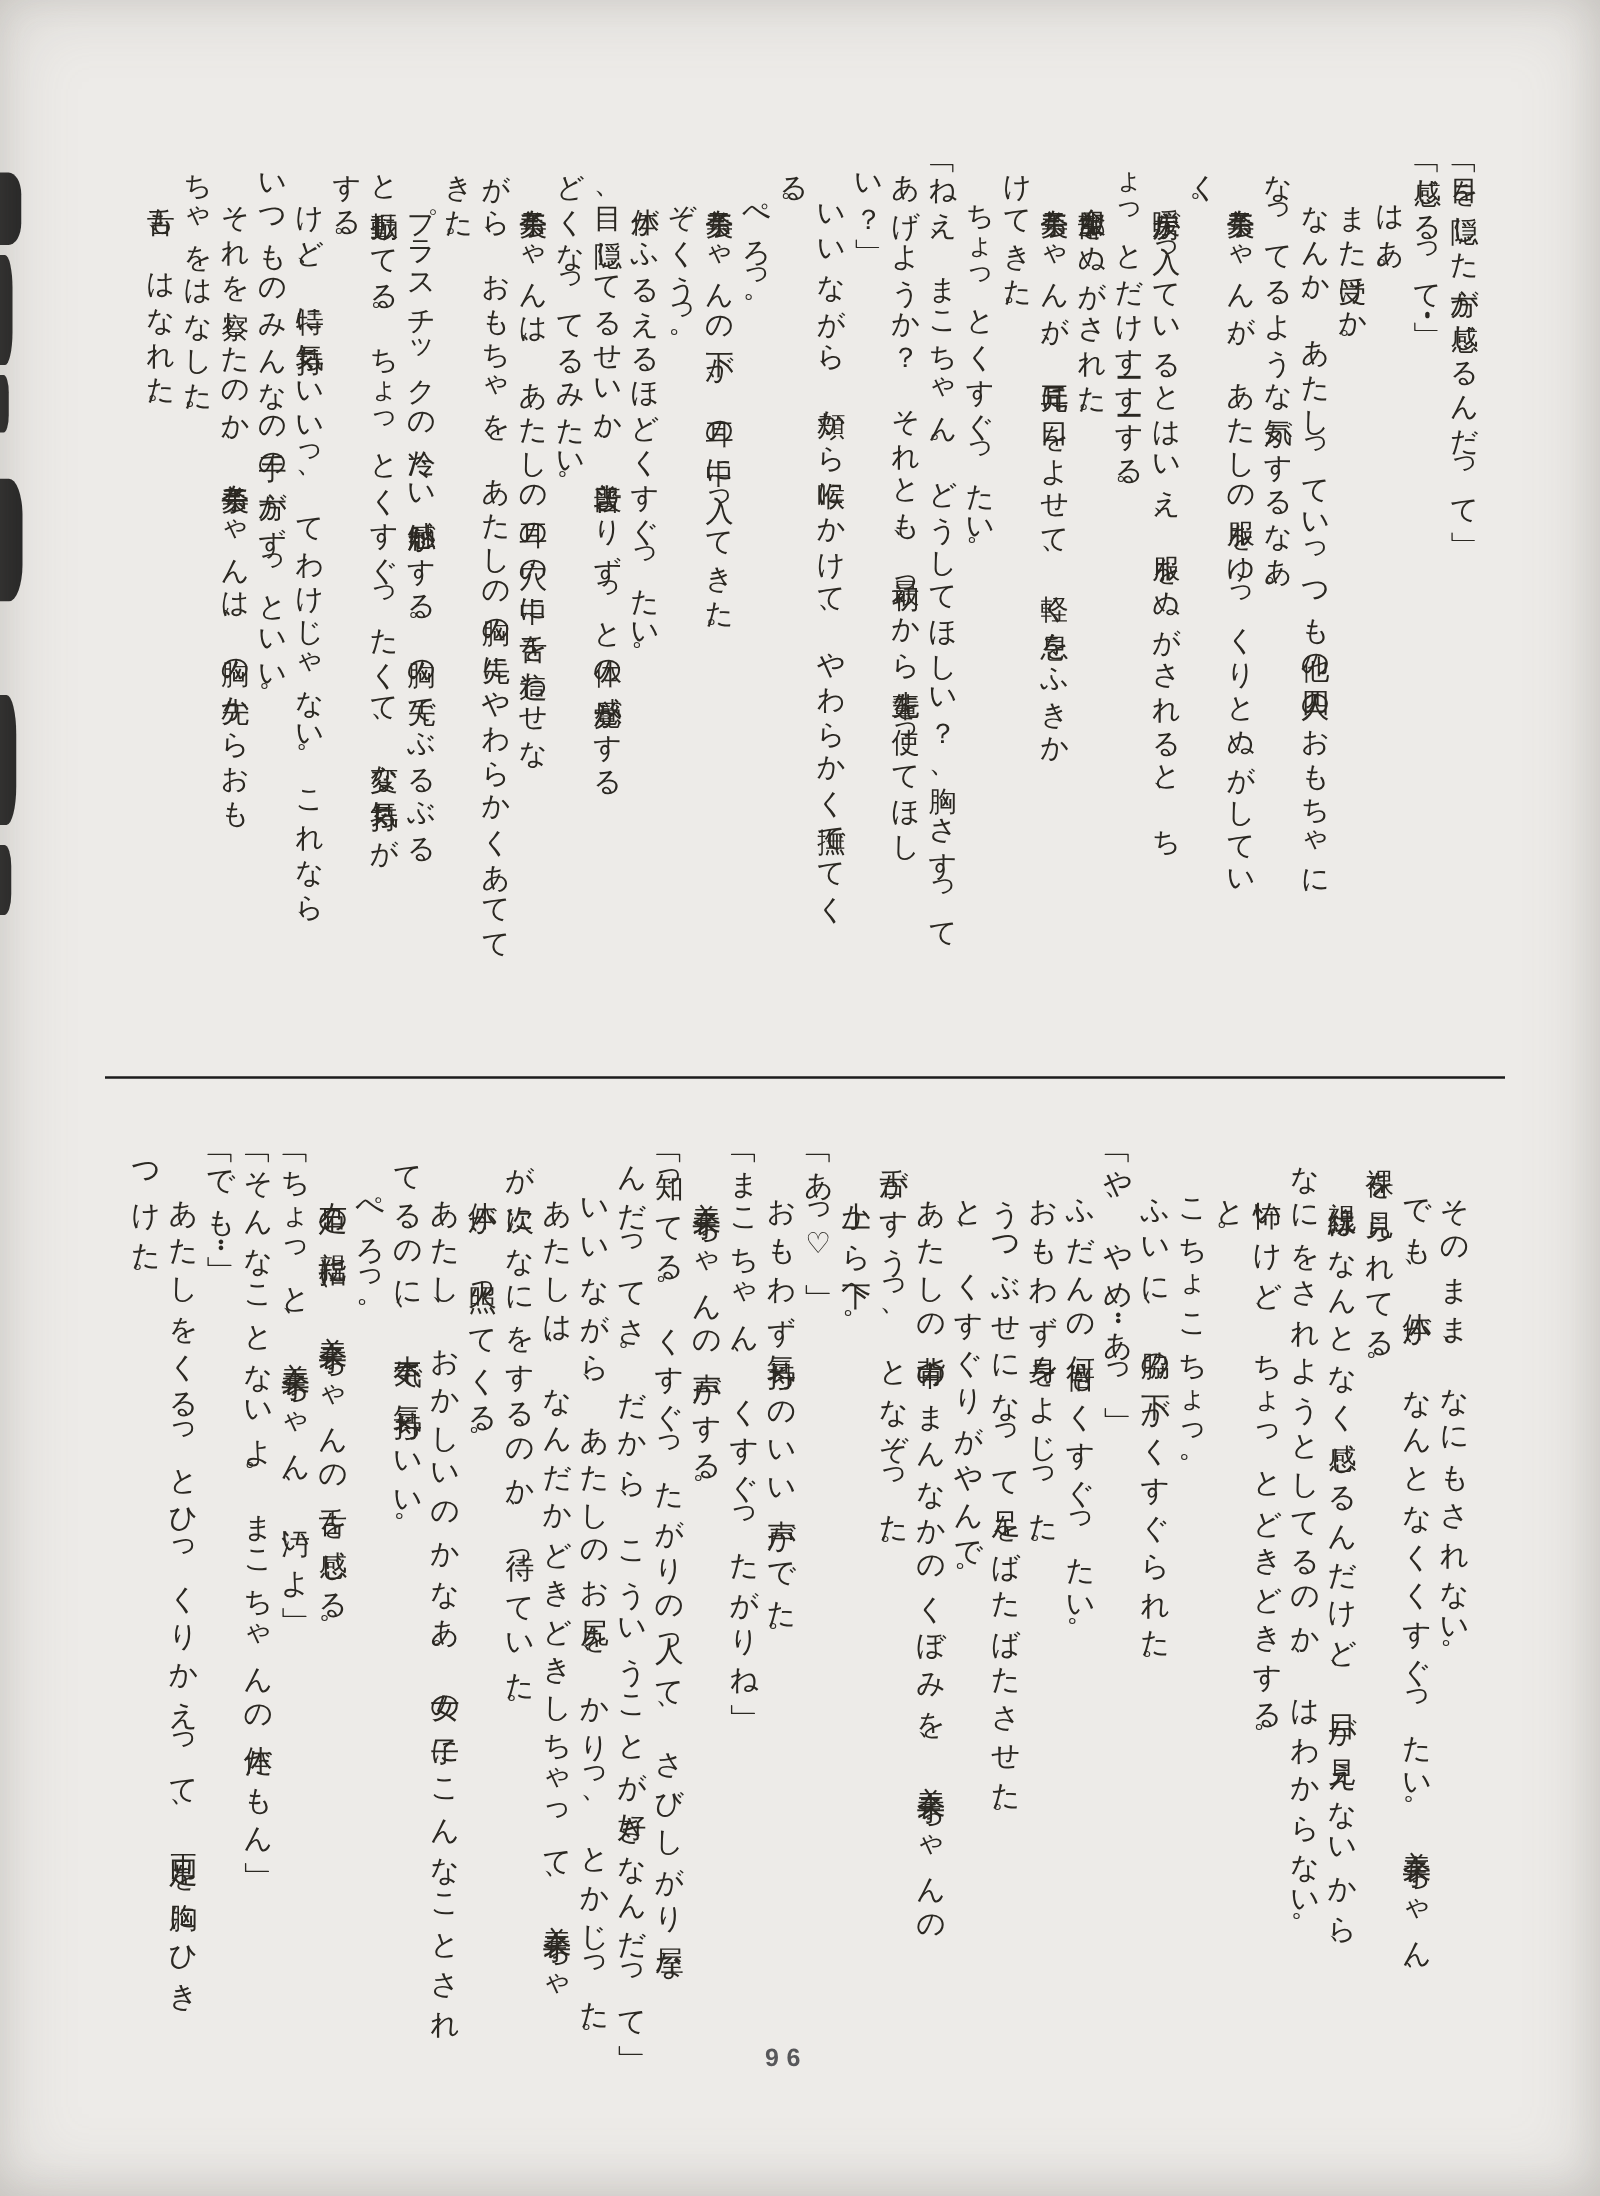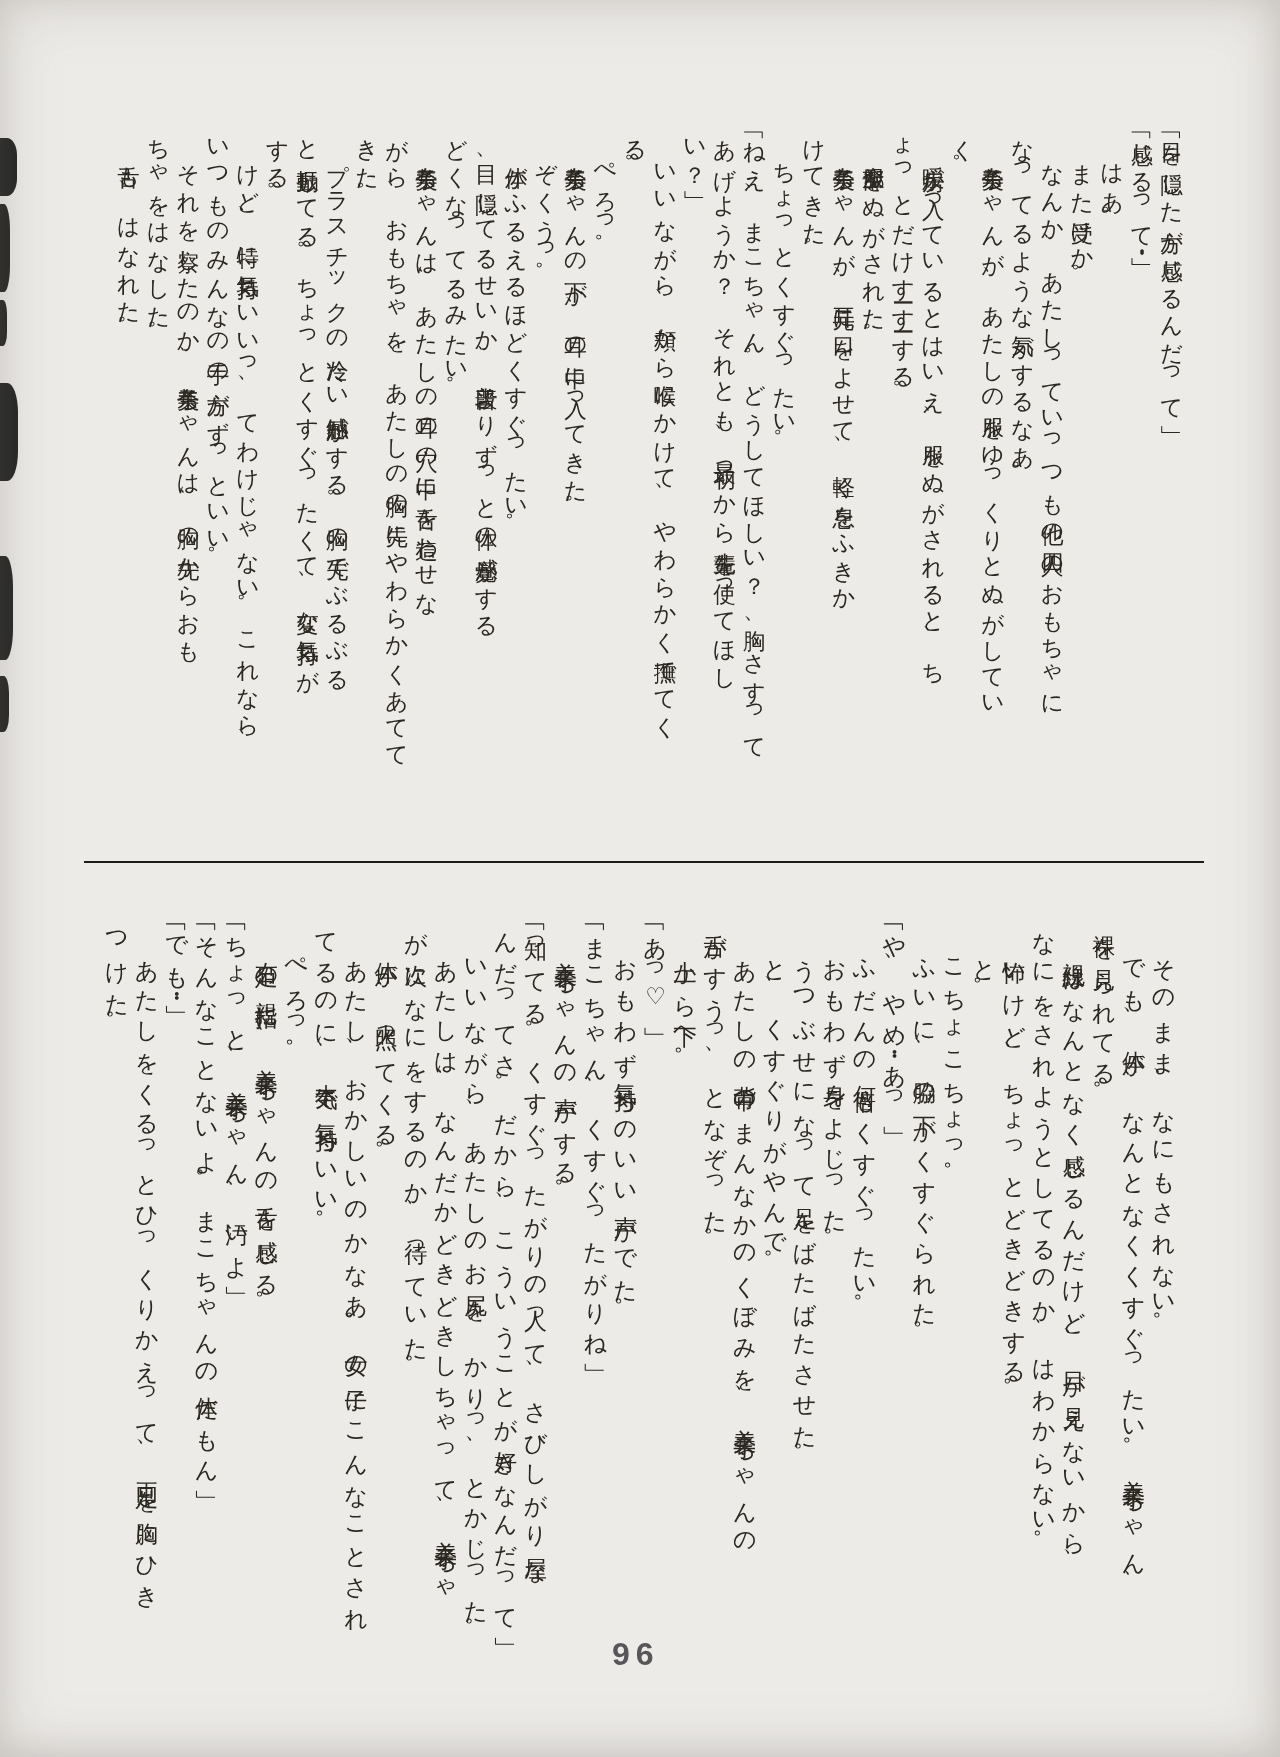--- a/index.html
+++ b/index.html
@@ -28,21 +28,21 @@
     top:916px;right:102px;height:748px;
     font-size:23px;letter-spacing:4.5px;line-height:29.9px;
   }
   .divider{
     position:absolute;left:84px;top:861px;width:1120px;height:2px;
     background:#1c1c1c;
   }
   .page-num{
     position:absolute;left:612px;top:1636px;
     font-family:"Liberation Sans","DejaVu Sans",sans-serif;
-    font-size:32px;font-weight:600;letter-spacing:6px;color:#57575a;
+    font-size:20px;font-weight:600;letter-spacing:6px;color:#57575a;
   }
   .smudge{
     position:absolute;left:0;background:#141414;opacity:.92;
     border-radius:0 60% 60% 0/0 30% 30% 0;
   }
   .s1{top:138px;width:17px;height:58px;}
   .s2{top:204px;width:10px;height:88px;}
   .s3{top:300px;width:7px;height:46px;}
   .s4{top:383px;width:18px;height:98px;}
   .s5{top:556px;width:13px;height:104px;}

